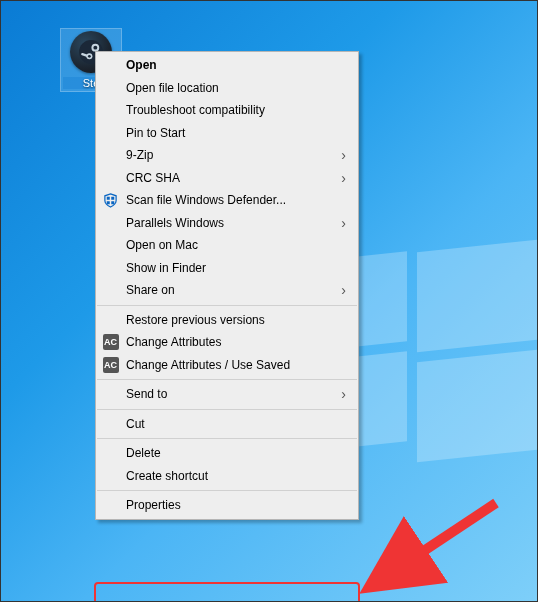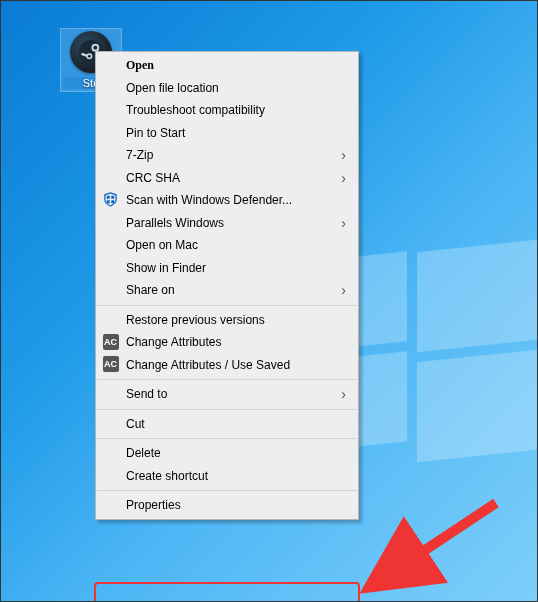--- a/index.html
+++ b/index.html
@@ -72,27 +72,28 @@
     padding: 2px 0;
   }
   .menu-item {
     display: flex;
     align-items: center;
     height: 22.5px;
     padding: 0 28px 0 30px;
     position: relative;
     white-space: nowrap;
   }
-  .menu-item.bold { font-weight: 700; font-family: Liberation Serif, serif; }
+  .menu-item.bold { font-weight: 700; }
   .menu-item .mi-icon {
     position: absolute;
     left: 6px;
     width: 17px;
     height: 17px;
     display: flex;
+    align-items: center;
     justify-content: center;
   }
   .menu-item .chevron {
     position: absolute;
     right: 12px;
     font-size: 14px;
     color: #555;
     font-family: Arial, sans-serif;
   }
   .separator {
@@ -147,38 +148,38 @@
     <div class="menu-item">
       <span>Open file location</span>
     </div>
     <div class="menu-item">
       <span>Troubleshoot compatibility</span>
     </div>
     <div class="menu-item">
       <span>Pin to Start</span>
     </div>
     <div class="menu-item">
-      <span>7-Zip</span>
+      <span>9-Zip</span>
       <span class="chevron">›</span>
     </div>
     <div class="menu-item">
       <span>CRC SHA</span>
       <span class="chevron">›</span>
     </div>
     <div class="menu-item">
       <span class="mi-icon">
         <svg width="15" height="15" viewBox="0 0 16 16">
           <path d="M8 1 L14 3 V8 C14 12 8 15 8 15 C8 15 2 12 2 8 V3 Z" fill="none" stroke="#0a66c2" stroke-width="1.3"></path>
           <rect x="4" y="4" width="3.2" height="3.2" fill="#0a66c2"></rect>
           <rect x="8.8" y="4" width="3.2" height="3.2" fill="#0a66c2"></rect>
           <rect x="4" y="8.8" width="3.2" height="3.2" fill="#0a66c2"></rect>
           <rect x="8.8" y="8.8" width="3.2" height="3.2" fill="#0a66c2"></rect>
         </svg>
       </span>
-      <span>Scan with Windows Defender...</span>
+      <span>Scan file Windows Defender...</span>
     </div>
     <div class="menu-item">
       <span>Parallels Windows</span>
       <span class="chevron">›</span>
     </div>
     <div class="menu-item">
       <span>Open on Mac</span>
     </div>
     <div class="menu-item">
       <span>Show in Finder</span>

